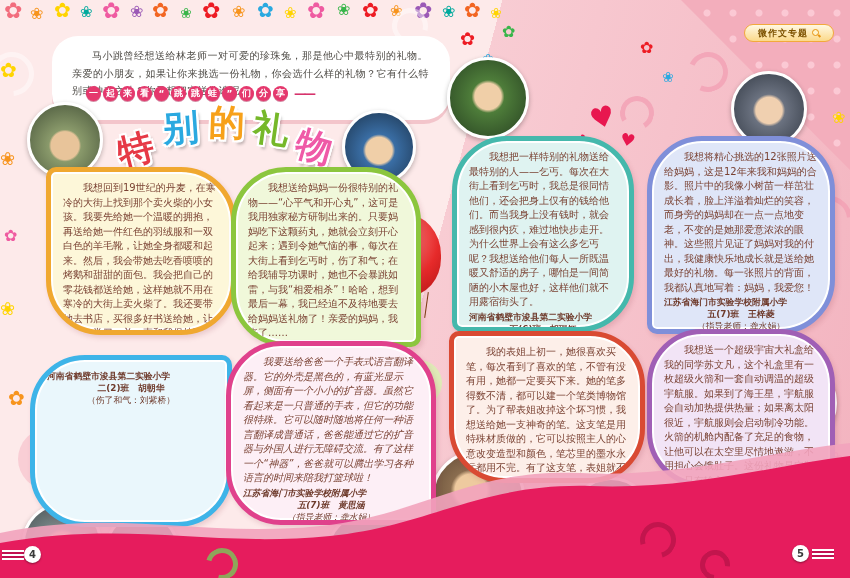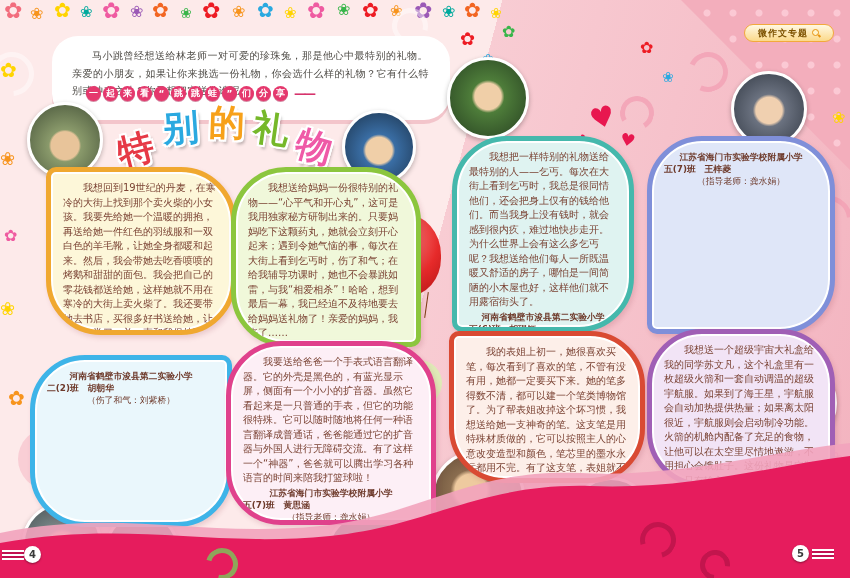--- a/index.html
+++ b/index.html
@@ -34,27 +34,27 @@
   .t0{left:118px;top:126px;color:#e63946;transform:rotate(-14deg);}
   .t1{left:163px;top:104px;color:#2aa9e0;transform:rotate(-4deg);}
   .t2{left:209px;top:99px;color:#f7a11a;transform:rotate(2deg);}
   .t3{left:253px;top:105px;color:#76b82a;transform:rotate(8deg);}
   .t4{left:296px;top:123px;color:#ef5aa7;transform:rotate(16deg);}
   
   .bubble{position:absolute;box-sizing:border-box;padding:9px 12px;overflow:hidden;
     box-shadow:inset 0 0 0 2px #fff,2px 3px 5px rgba(150,60,80,.18);}
   .essay{margin:0;font-size:10px;line-height:1.45;color:#7a4233;text-indent:2em;}
   .attr{margin-top:2px;font-size:8.8px;font-weight:bold;color:#6e3a2b;}
-  .attr .school{text-align:center;}
-  .attr .cls{text-align:left;}
+  .attr .school{text-align:left;}
+  .attr .cls{text-align:center;}
   .attr .teacher{text-align:center;font-weight:normal;}
   .b0{left:46px;top:167px;width:190px;height:168px;background:#fdf7d9;border:5px solid #f0a830;border-radius:10px 55px 55px 55px;}
   .b1{left:231px;top:167px;width:190px;height:180px;background:#f0f8da;border:5px solid #8cc63e;border-radius:55px 55px 10px 55px;}
   .b2{left:30px;top:355px;width:202px;height:172px;background:#eaf7fc;border:5px solid #3eb4e8;border-radius:55px 10px 55px 55px;}
-  .b3{left:226px;top:341px;width:210px;height:184px;background:#fdeff6;border:5px solid #e0418c;border-radius:55px 55px 10px 55px;}
+  .b3{left:226px;top:341px;width:210px;height:184px;background:#fdeff6;border:5px solid #e0418c;border-radius:55px 55px 10px 55px;font-style:italic;}
   .b4{left:452px;top:136px;width:182px;height:196px;background:#dff3f1;border:5px solid #45b8ac;border-radius:55px 55px 55px 10px;}
   .b5{left:449px;top:331px;width:196px;height:152px;background:#fdefe9;border:5px solid #d94a33;border-radius:10px 55px 55px 55px;}
   .b6{left:647px;top:136px;width:188px;height:198px;background:#dfe6f8;border:5px solid #7f8fd9;border-radius:55px 55px 55px 10px;}
   .b7{left:647px;top:329px;width:188px;height:158px;background:#f2e4f6;border:5px solid #a05fb5;border-radius:55px 55px 10px 55px;}
   
   .photo{position:absolute;border-radius:50%;border:3px solid #fff;box-shadow:0 2px 5px rgba(0,0,0,.28);}
   
   .balloon{position:absolute;left:366px;top:214px;width:78px;height:118px;}
   .balloon .body{position:absolute;left:3px;top:0;width:72px;height:82px;border-radius:50% 50% 46% 46%;
     background:radial-gradient(circle at 35% 30%,#ff9d9d,#e62a2a 60%,#b01212);}
@@ -238,20 +238,21 @@
   <div class="bubble b5">
     <p class="essay">我的表姐上初一，她很喜欢买笔，每次看到了喜欢的笔，不管有没有用，她都一定要买下来。她的笔多得数不清，都可以建一个笔类博物馆了。为了帮表姐改掉这个坏习惯，我想送给她一支神奇的笔。这支笔是用特殊材质做的，它可以按照主人的心意改变造型和颜色，笔芯里的墨水永远都用不完。有了这支笔，表姐就不用再买笔啦。</p>
     <div class="attr">
       <div class="school">江苏省海门市实验小学</div>
       <div class="cls">六(2)班　陈彦霖</div>
 
     </div>
   </div>
 
   <div class="bubble b6">
+    <p class="essay">我想将精心挑选的12张照片送给妈妈，这是12年来我和妈妈的合影。照片中的我像小树苗一样茁壮成长着，脸上洋溢着灿烂的笑容，而身旁的妈妈却在一点一点地变老，不变的是她那爱意浓浓的眼神。这些照片见证了妈妈对我的付出，我健康快乐地成长就是送给她最好的礼物。每一张照片的背面，我都认真地写着：妈妈，我爱您！</p>
     <div class="attr">
       <div class="school">江苏省海门市实验学校附属小学</div>
       <div class="cls">五(7)班　王梓菱</div>
       <div class="teacher">（指导老师：龚水娟）</div>
     </div>
   </div>
 
   <div class="bubble b7">
     <p class="essay">我想送一个超级宇宙大礼盒给我的同学苏文凡，这个礼盒里有一枚超级火箭和一套自动调温的超级宇航服。如果到了海王星，宇航服会自动加热提供热量；如果离太阳很近，宇航服则会启动制冷功能。火箭的机舱内配备了充足的食物，让他可以在太空里尽情地遨游，不用担心会饿肚子。这份礼物是定制款，只有输入我设置的密码才能打开，别人就算拿到了这份礼物也打不开哟！</p>
     <div class="attr">

